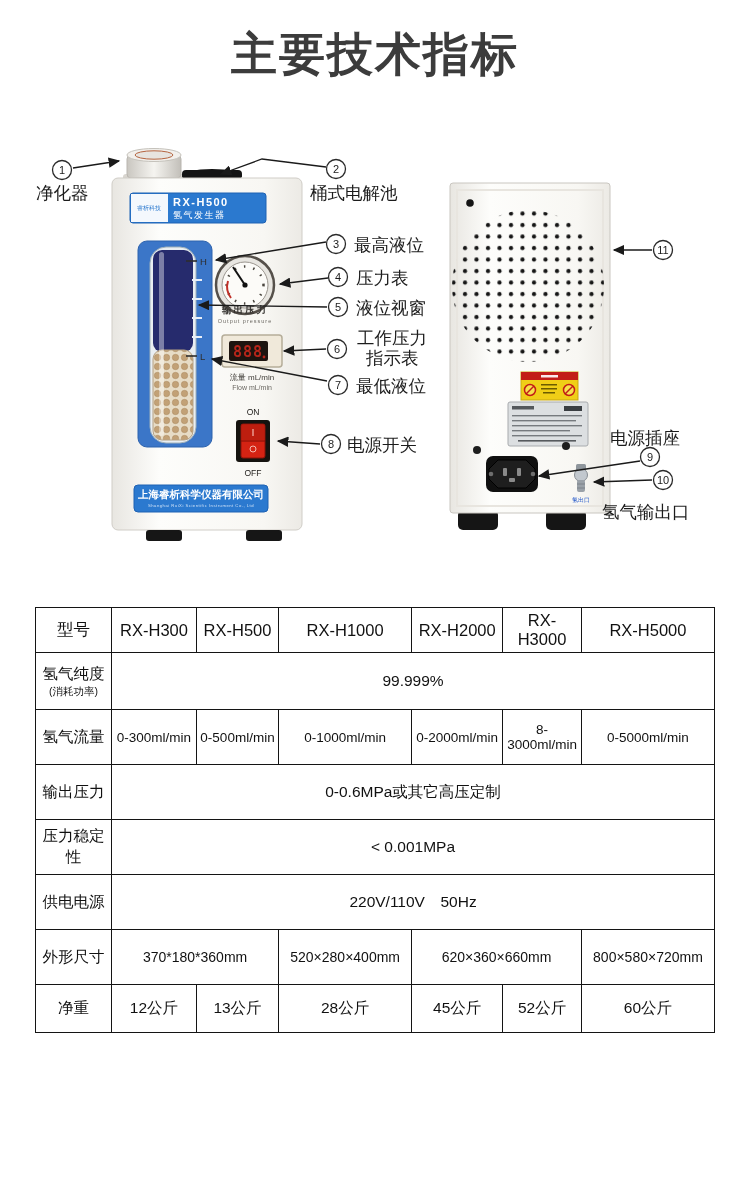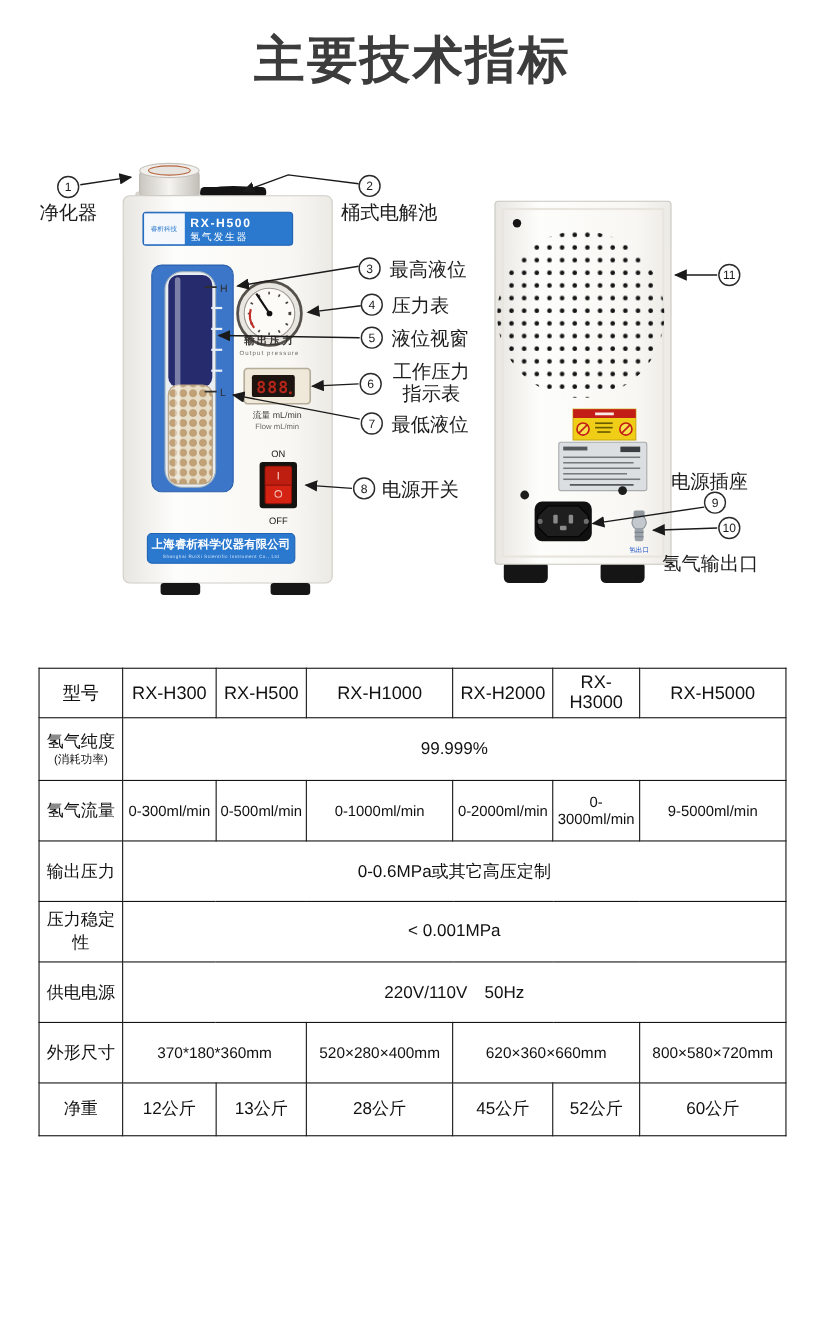--- a/index.html
+++ b/index.html
@@ -284,22 +284,22 @@
   <tr style="height:57px">
     <td class="lbl"><span>氢气纯度</span><span class="small-note">(消耗功率)</span></td>
     <td class="val" colspan="6">99.999%</td>
   </tr>
   <tr style="height:55px">
     <td class="lbl">氢气流量</td>
     <td class="fs-flow">0-300ml/min</td>
     <td class="fs-flow">0-500ml/min</td>
     <td class="fs-flow">0-1000ml/min</td>
     <td class="fs-flow">0-2000ml/min</td>
-    <td class="fs-flow">0-3000ml/min</td>
-    <td class="fs-flow">9-5000ml/min</td>
+    <td class="fs-flow">8-3000ml/min</td>
+    <td class="fs-flow">0-5000ml/min</td>
   </tr>
   <tr style="height:55px">
     <td class="lbl">输出压力</td>
     <td class="val" colspan="6">0-0.6MPa或其它高压定制</td>
   </tr>
   <tr style="height:55px">
     <td class="lbl">压力稳定性</td>
     <td class="val" colspan="6">&lt; 0.001MPa</td>
   </tr>
   <tr style="height:55px">

